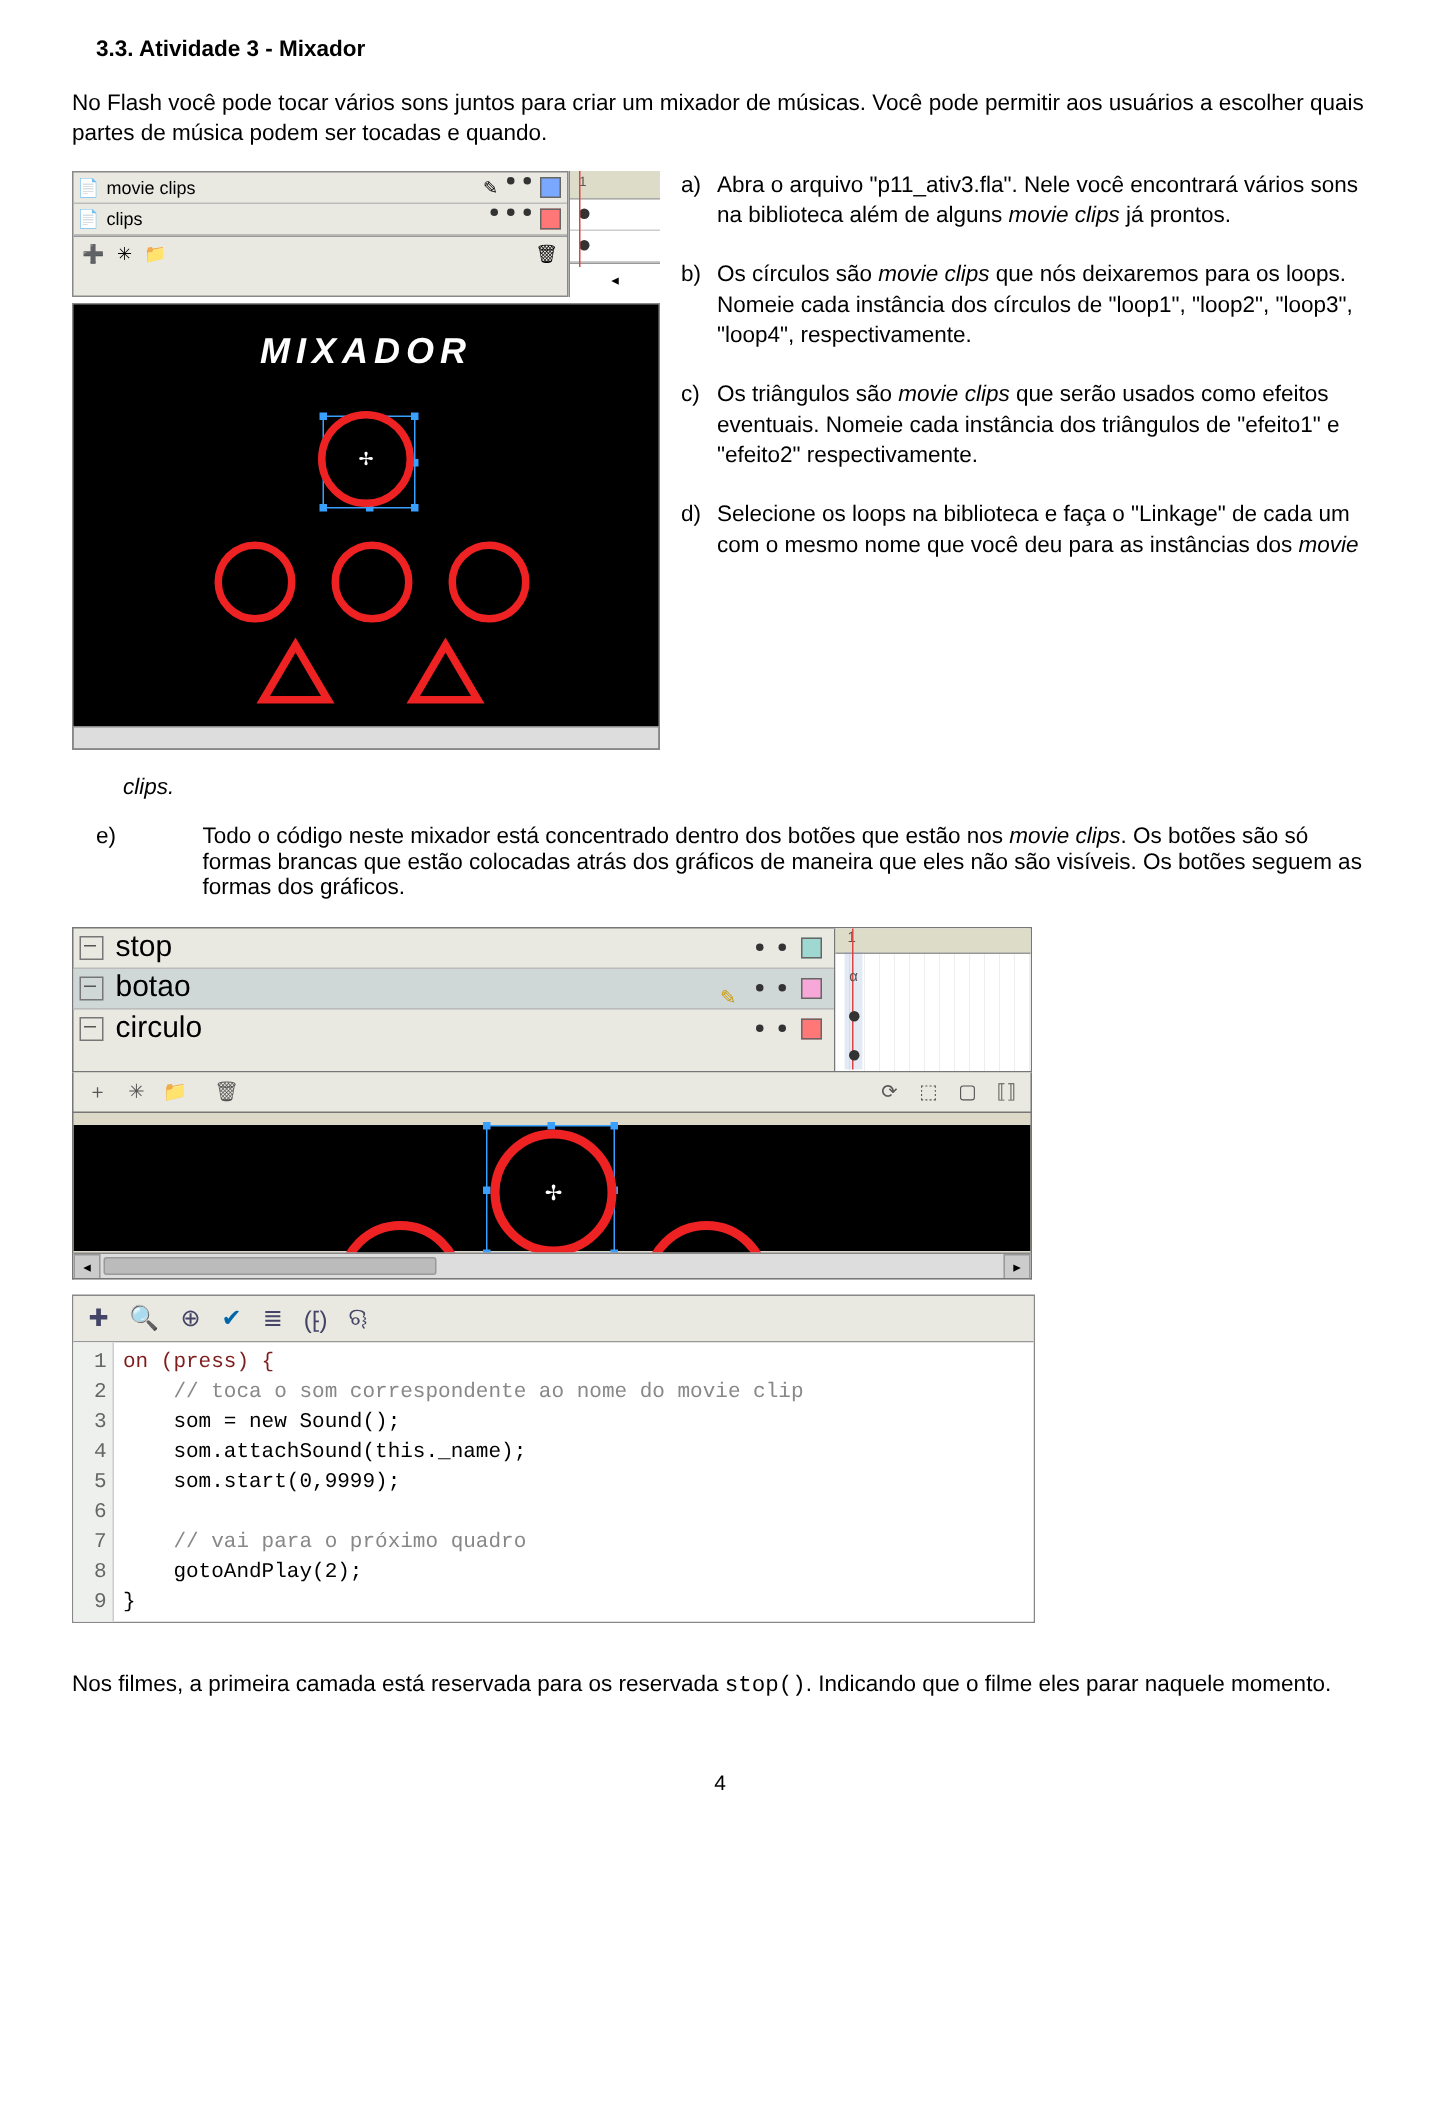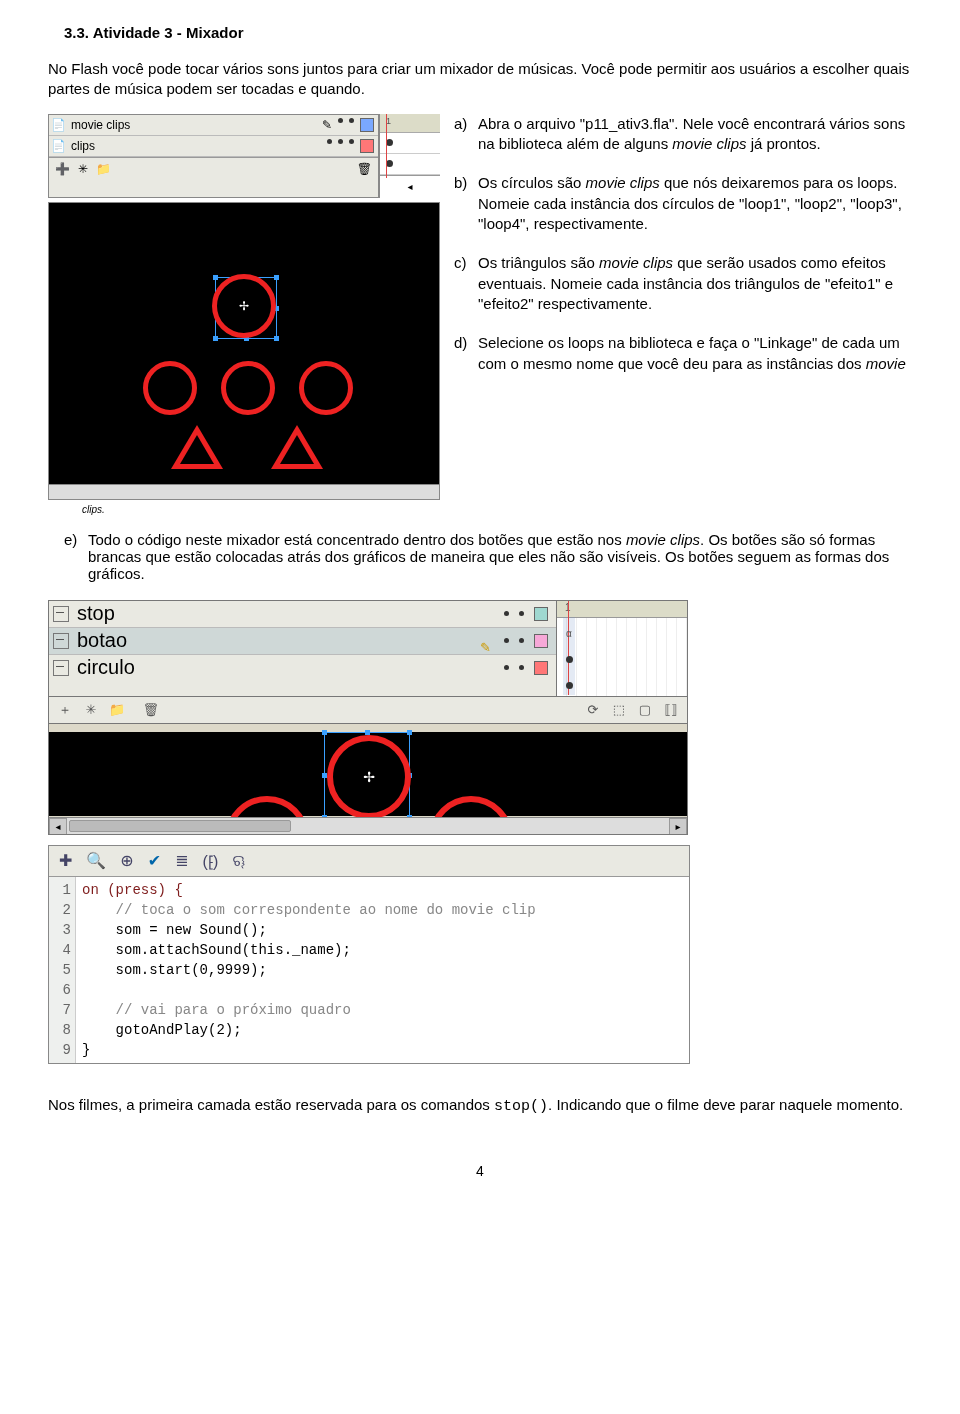--- a/index.html
+++ b/index.html
@@ -128,26 +128,26 @@
   .right-list {
     flex:1;
     font-size:15px;
     line-height:1.38;
   }
   .right-list .item { display:flex; margin-bottom:18px;}
   .right-list .lab { width:24px; flex-shrink:0;}
   .right-list .txt { flex:1; }
   em.it { font-style: italic; }
   
-  .clips-word { margin: 4px 0 16px 34px; font-style: italic; font-size:10px;}
+  .clips-word { margin: 16px 0 16px 34px; font-style: italic; font-size:15px;}
   
   ol.lower { list-style:none; padding:0; margin:0 0 18px 0;}
   ol.lower li { display:flex; margin-bottom:6px;}
   ol.lower .lab { width:24px; flex-shrink:0; padding-left:16px;}
-  ol.lower .txt { flex:1; }
+  ol.lower .txt { flex:1;margin-left:47px; }
   
   
   .fig2 {
     width: 640px;
     margin: 8px 0 6px 0;
   }
   .tl2-top {
     border:1px solid #777; background:#e9e9e2;
     display:flex;
   }
@@ -299,20 +299,21 @@
               <span class="frame-dot"></span>
             </div>
           <div class="playhead"></div>
           <div style="height:22px;border-top:1px solid #999;display:flex;align-items:center;justify-content:center;gap:4px;">
             <span style="font-size:10px;">◂</span>
           </div>
         </div>
       </div>
 
       <div class="stage">
+        <div class="stage-title">MIXADOR</div>
         <div class="sel-box">
           <div class="sel-handle hTL"></div>
             <div class="sel-handle hTC"></div>
             <div class="sel-handle hTR"></div>
           <div class="sel-handle hML"></div>
             <div class="sel-handle hMR"></div>
           <div class="sel-handle hBL"></div>
             <div class="sel-handle hBC"></div>
             <div class="sel-handle hBR"></div>
         </div>
@@ -489,18 +490,18 @@
 <span>    som.attachSound(this._name);</span>
 <span>    som.start(0,9999);</span>
 <span></span>
 <span class="cm">    // vai para o próximo quadro</span>
 <span>    gotoAndPlay(2);</span>
 <span>}</span></div>
     </div>
   </div>
 
   <div class="final">
-    <span>Nos filmes, a primeira camada estão reservada para os comandos </span><span class="mono">stop()</span><span>. Indicando que o filme deve parar naquele momento.</span>
+    <span>Nos filmes, a primeira camada está reservada para os reservada </span><span class="mono">stop()</span><span>. Indicando que o filme eles parar naquele momento.</span>
   </div>
 
   <div class="pagenum">4</div>
 
 </div>
 
 </body></html>

